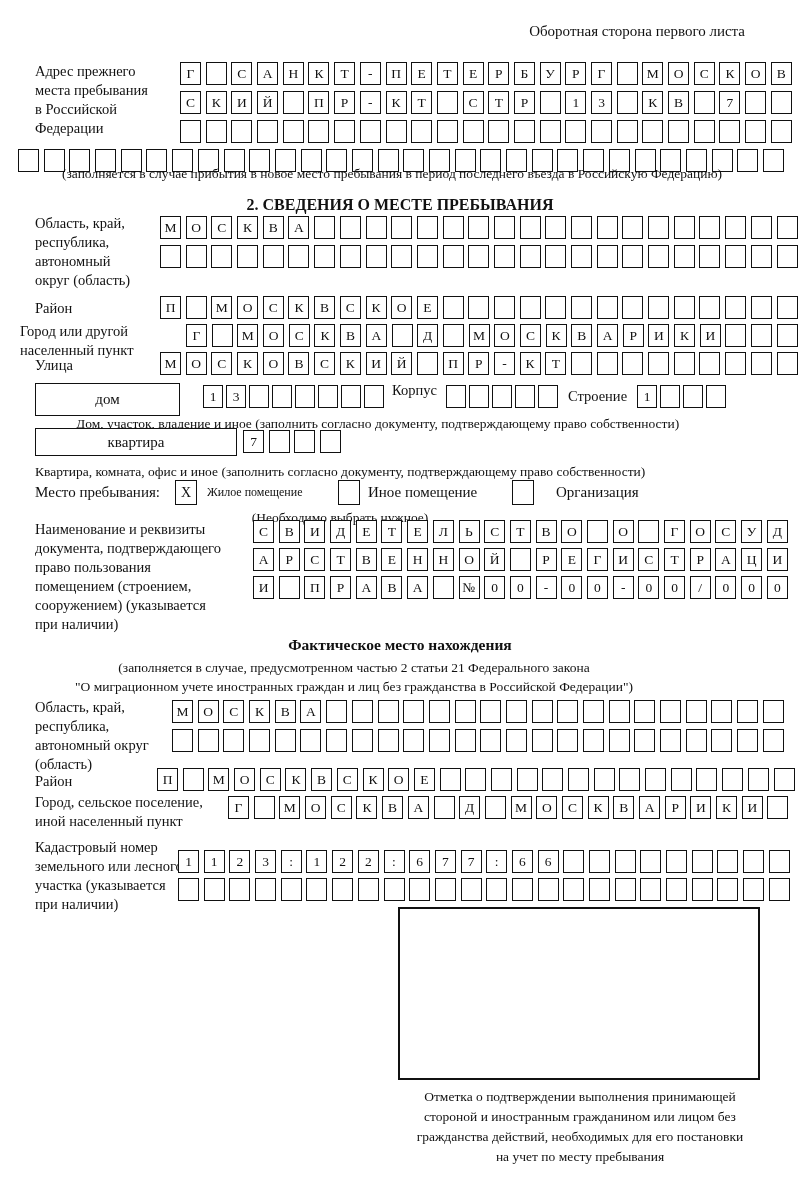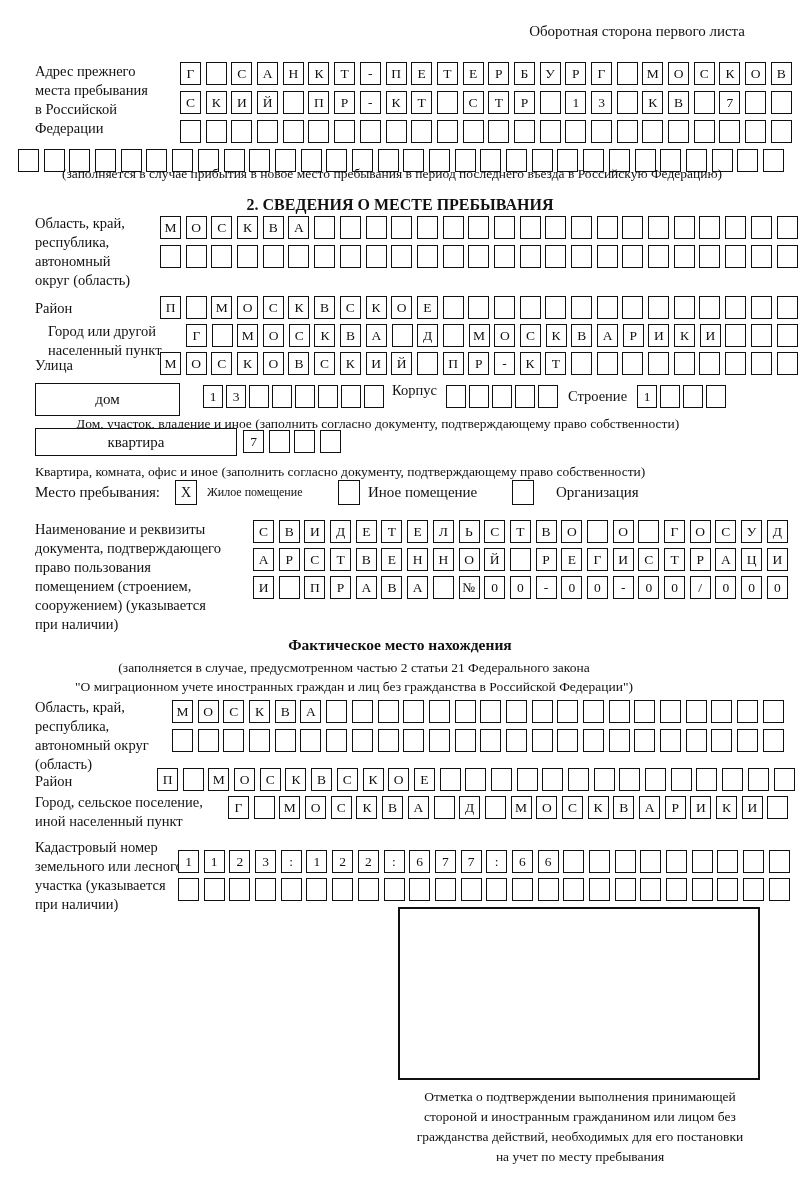--- a/index.html
+++ b/index.html
@@ -242,21 +242,21 @@
       <div class="cell"></div>
       <div class="cell"></div>
       <div class="cell"></div>
       <div class="cell"></div>
       <div class="cell"></div>
       <div class="cell"></div>
       <div class="cell"></div>
       <div class="cell"></div>
     </div>
 
-  <div class="lbl" style="left:48px;top:322px;width:150px;">Город или другой
+  <div class="lbl" style="left:20px;top:322px;width:150px;">Город или другой
 населенный пункт</div>
   <div class="cellrow" style="left:186px;top:324px;">
       <div class="cell">Г</div>
       <div class="cell"></div>
       <div class="cell">М</div>
       <div class="cell">О</div>
       <div class="cell">С</div>
       <div class="cell">К</div>
       <div class="cell">В</div>
       <div class="cell">А</div>
@@ -344,20 +344,21 @@
     </div>
   <div class="caption" style="left:35px;top:462px;">Квартира, комната, офис и иное (заполнить согласно документу, подтверждающему право собственности)</div>
 
   <div class="lbl" style="left:35px;top:483px;font-size:15px;">Место пребывания:</div>
   <div class="checkbox" style="left:175px;top:480px;">X</div>
   <div class="lbl" style="left:207px;top:483px;font-size:12px;">Жилое помещение</div>
   <div class="checkbox" style="left:338px;top:480px;"></div>
   <div class="lbl" style="left:368px;top:483px;font-size:15px;">Иное помещение</div>
   <div class="checkbox" style="left:512px;top:480px;"></div>
   <div class="lbl" style="left:556px;top:483px;font-size:15px;">Организация</div>
+  <div class="caption center" style="left:180px;top:508px;width:320px;">(Необходимо выбрать нужное)</div>
 
   <div class="lbl" style="left:35px;top:520px;width:215px;">Наименование и реквизиты
 документа, подтверждающего
 право пользования
 помещением (строением,
 сооружением) (указывается
 при наличии)</div>
   <div class="cellrow" style="left:253px;top:520px;">
       <div class="cell">С</div>
       <div class="cell">В</div>

